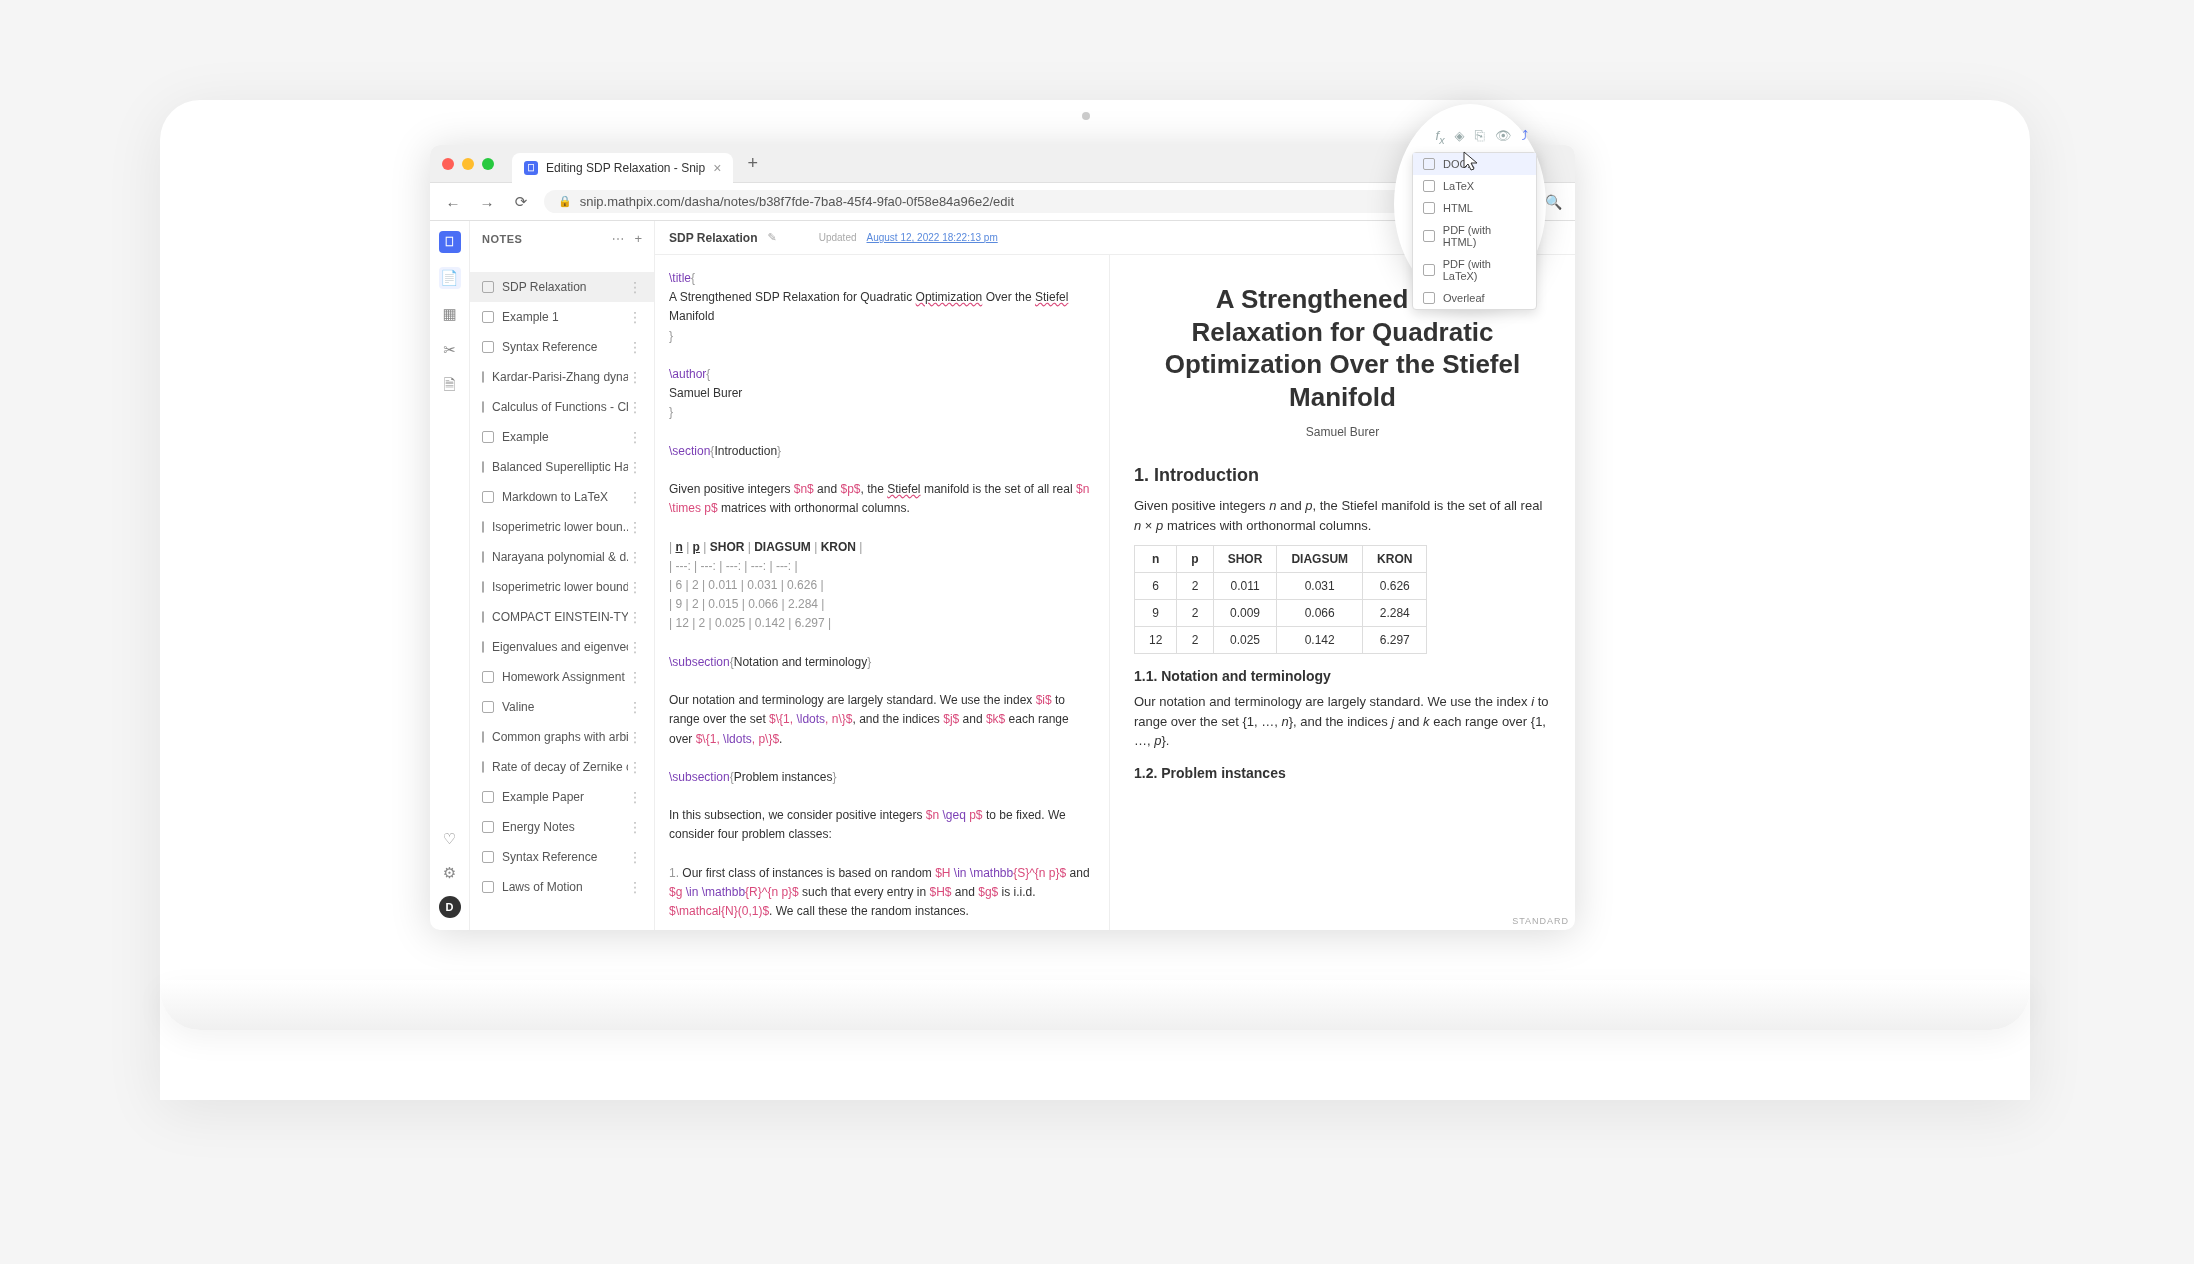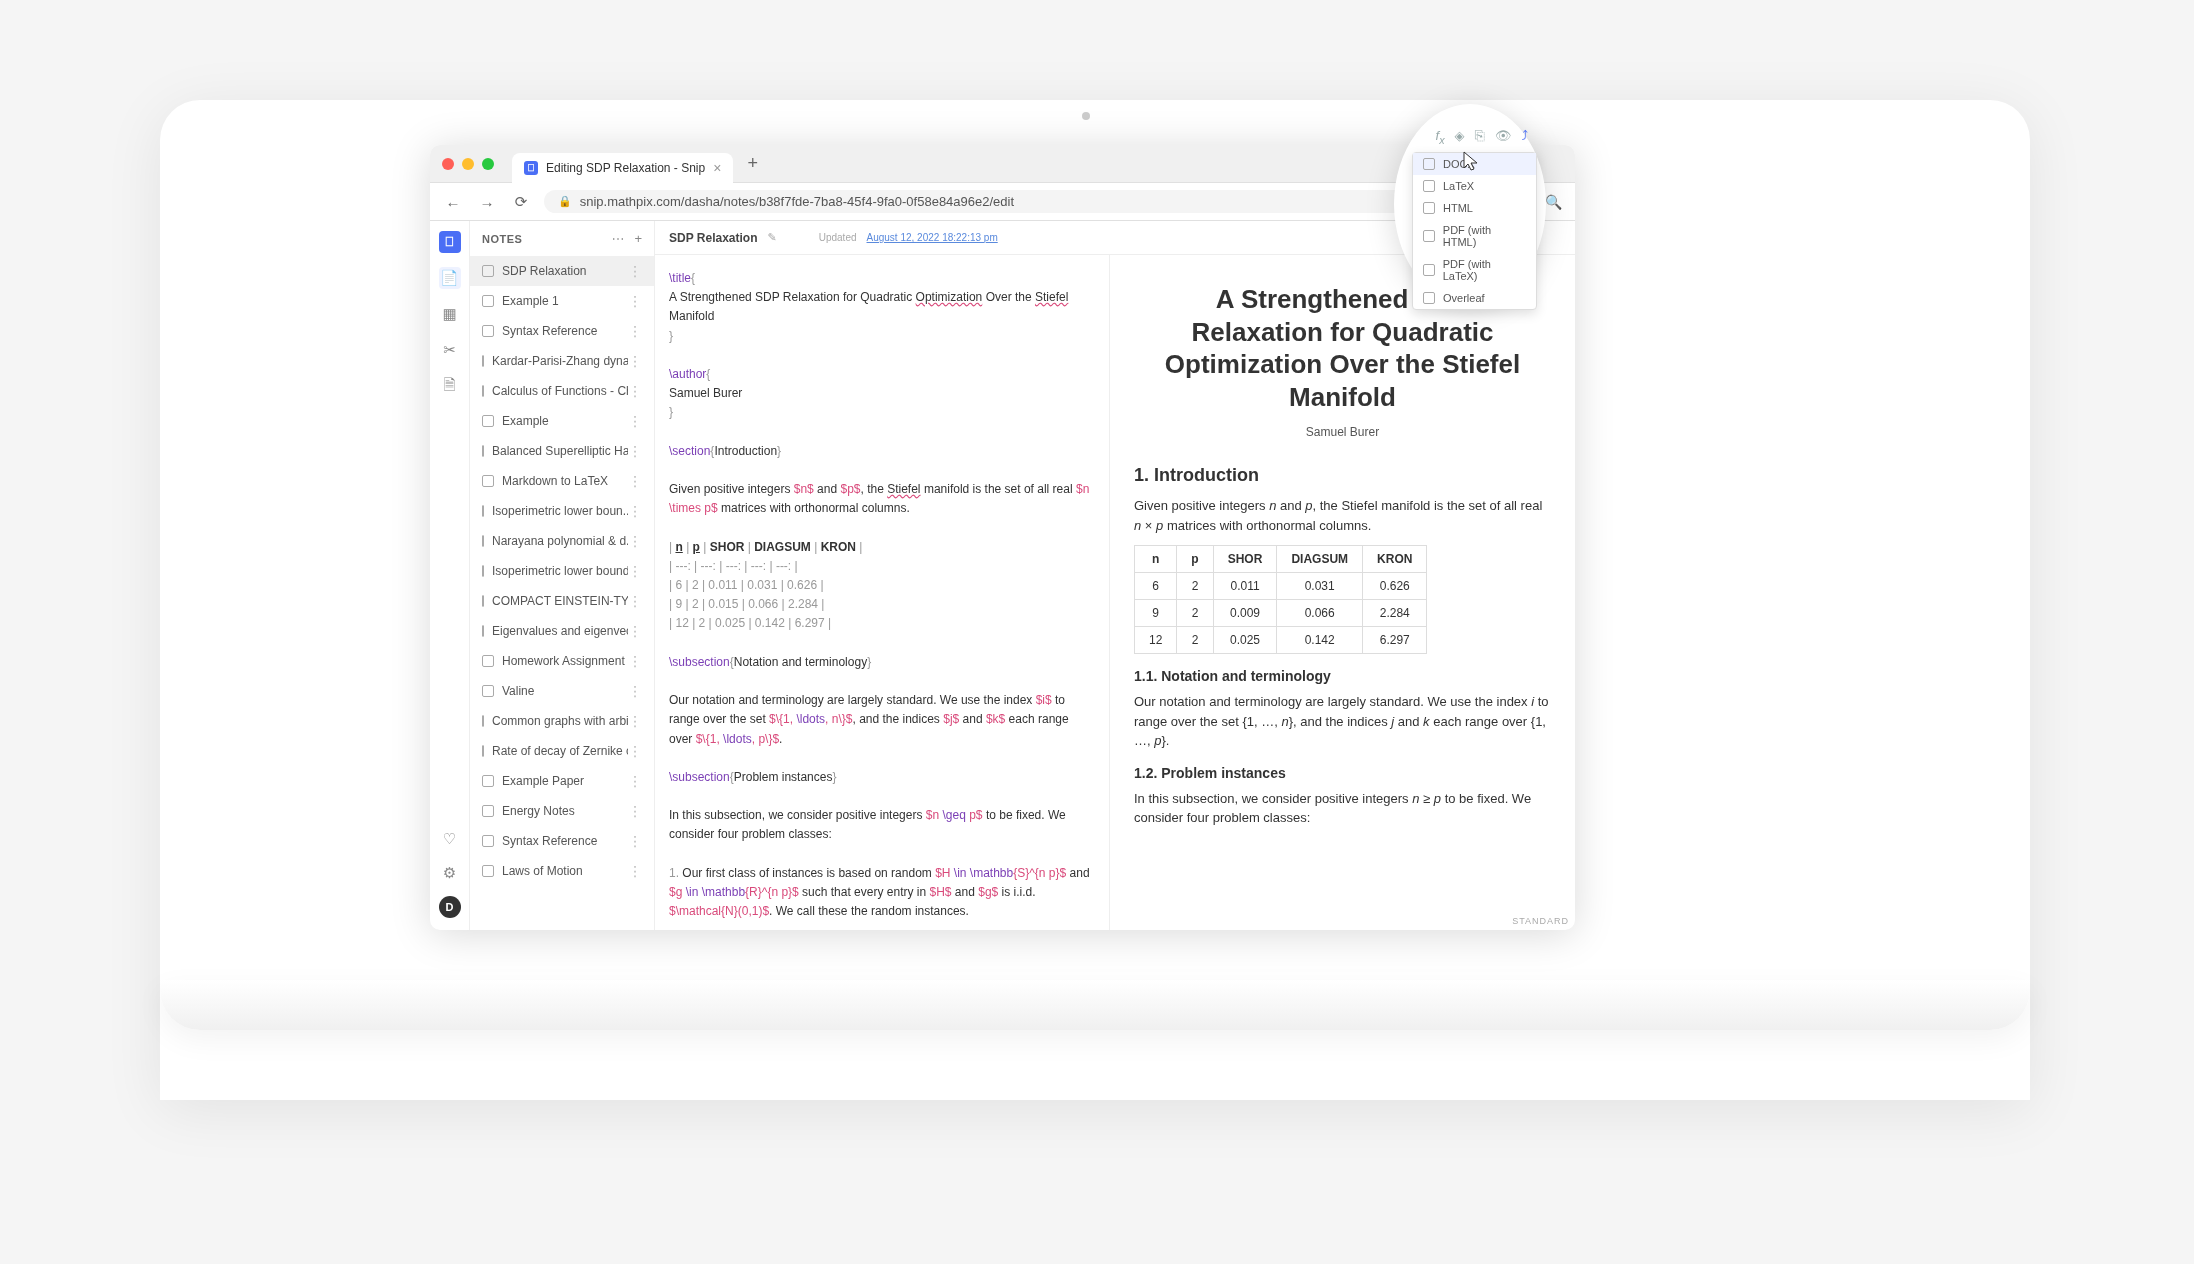--- a/index.html
+++ b/index.html
@@ -20,21 +20,21 @@
 .nav-icon { width: 22px; text-align: center; color: #666; font-size: 15px; cursor: pointer; }
 .url-box { flex: 1; display: flex; align-items: center; gap: 8px; background: #f4f4f4; border-radius: 20px; padding: 4px 14px; font-size: 13px; color: #555; }
 .lock-icon { color: #888; font-size: 11px; }
 .abar-right { display: flex; gap: 12px; color: #888; font-size: 14px; }
 .app-content { display: flex; height: calc(100% - 76px); }
 .icon-rail { width: 40px; border-right: 1px solid #eee; display: flex; flex-direction: column; align-items: center; padding-top: 10px; gap: 14px; }
 .rail-ic { width: 22px; height: 22px; display: flex; align-items: center; justify-content: center; color: #888; font-size: 15px; cursor: pointer; border-radius: 4px; }
 .rail-ic.active { background: #eef2ff; color: #4a6ef5; }
 .rail-bot { margin-top: auto; margin-bottom: 12px; display: flex; flex-direction: column; gap: 12px; align-items: center; }
 .avatar { width: 22px; height: 22px; background: #333; color: #fff; border-radius: 50%; display: flex; align-items: center; justify-content: center; font-size: 11px; font-weight: bold; }
-.sidebar { width: 185px; border-right: 1px solid #eee; display: flex; flex-direction: column; }
+.sidebar { width: 185px; border-right: 1px solid #eee; display: flex; flex-direction: column; gap: 16px; }
 .sb-head { display: flex; align-items: center; justify-content: space-between; padding: 10px 12px; }
 .sb-title { font-size: 11px; font-weight: 600; color: #666; letter-spacing: 0.5px; }
 .sb-head-ic { display: flex; gap: 10px; color: #888; font-size: 13px; }
 .sb-list { overflow-y: auto; flex: 1; }
 .sb-item { display: flex; align-items: center; justify-content: space-between; padding: 7px 12px; font-size: 12px; color: #555; cursor: pointer; }
 .sb-item.active { background: #f0f0f0; }
 .sb-item-label { display: flex; gap: 8px; align-items: center; overflow: hidden; white-space: nowrap; text-overflow: ellipsis; }
 .sb-dots { color: #bbb; font-size: 14px; }
 .doc-icon { width: 12px; height: 12px; border: 1px solid #aaa; border-radius: 2px; }
 .main { flex: 1; display: flex; flex-direction: column; }
@@ -355,21 +355,20 @@
                   <td>2</td>
                   <td>0.025</td>
                   <td>0.142</td>
                   <td>6.297</td>
                 </tr>
           </tbody>
             </table>
           <h3 class="pv-h3">1.1. Notation and terminology</h3>
           <p class="pv-p">Our notation and terminology are largely standard. We use the index <span class="italic">i</span> to range over the set {1, …, <span class="italic">n</span>}, and the indices <span class="italic">j</span> and <span class="italic">k</span> each range over {1, …, <span class="italic">p</span>}.</p>
           <h3 class="pv-h3">1.2. Problem instances</h3>
-          <p class="pv-p">In this subsection, we consider positive integers <span class="italic">n</span> ≥ <span class="italic">p</span> to be fixed. We consider four problem classes:</p>
           <div class="standard">STANDARD</div>
         </div>
 
       </div>
     </div>
   </div>
 </div>
 
 <div class="magnified">
   <div class="mag-content">

